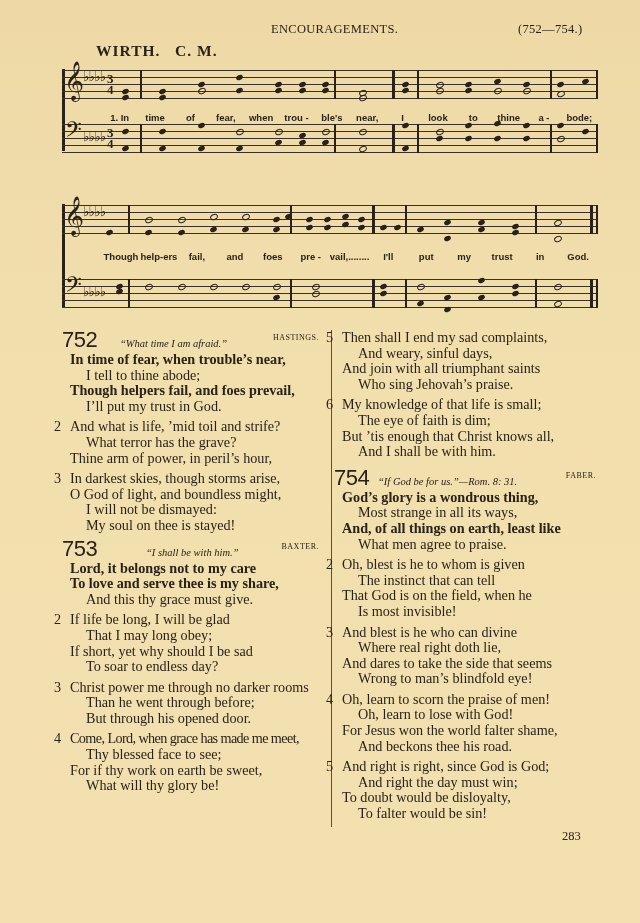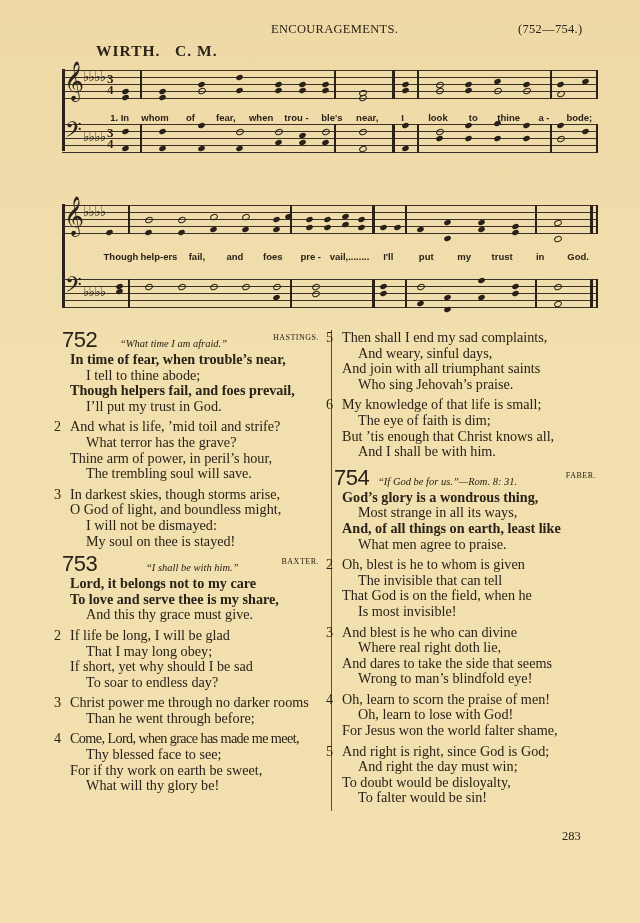--- a/index.html
+++ b/index.html
@@ -103,21 +103,21 @@
       <div class="note" style="left:432px;top:9px"></div>
         <div class="note open" style="left:432px;top:18px"></div>
       <div class="note" style="left:461px;top:12px"></div>
         <div class="note open" style="left:461px;top:18px"></div>
       <div class="note" style="left:495px;top:12px"></div>
         <div class="note open" style="left:495px;top:21px"></div>
       <div class="note" style="left:520px;top:9px"></div>
     </div>
     <div class="lyric-line" style="top:46px;">
       <span>1. In</span>
-        <span>whom</span>
+        <span>time</span>
         <span>of</span>
         <span>fear,</span>
         <span>when</span>
         <span>trou -</span>
         <span>ble's</span>
         <span>near,</span>
         <span>I</span>
         <span>look</span>
         <span>to</span>
         <span>thine</span>
@@ -285,21 +285,20 @@
       <div class="stanza">
         <div class="vline first smallcaps-first">In time of fear, when trouble’s near,</div>
         <div class="vline indent">I tell to thine abode;</div>
         <div class="vline first">Though helpers fail, and foes prevail,</div>
         <div class="vline indent">I’ll put my trust in God.</div>
       </div>
       <div class="stanza num">
         <div class="vline"><span class="vnum">2</span><span>And what is life, ’mid toil and strife?</span></div>
         <div class="vline indent">What terror has the grave?</div>
         <div class="vline">Thine arm of power, in peril’s hour,</div>
-        <div class="vline indent">The trembling soul will save.</div>
       </div>
       <div class="stanza num">
         <div class="vline"><span class="vnum">3</span><span>In darkest skies, though storms arise,</span></div>
         <div class="vline">O God of light, and boundless might,</div>
         <div class="vline indent">I will not be dismayed:</div>
         <div class="vline indent">My soul on thee is stayed!</div>
       </div>
     </div>
 
     <div class="hymn">
@@ -315,20 +314,21 @@
       </div>
       <div class="stanza num">
         <div class="vline"><span class="vnum">2</span><span>If life be long, I will be glad</span></div>
         <div class="vline indent">That I may long obey;</div>
         <div class="vline">If short, yet why should I be sad</div>
         <div class="vline indent">To soar to endless day?</div>
       </div>
       <div class="stanza num">
         <div class="vline"><span class="vnum">3</span><span>Christ power me through no darker rooms</span></div>
         <div class="vline indent">Than he went through before;</div>
+        <div class="vline indent">But through his opened door.</div>
       </div>
       <div class="stanza num">
         <div class="vline" style="letter-spacing:-0.6px"><span class="vnum">4</span><span>Come, Lord, when grace has made me meet,</span></div>
         <div class="vline indent">Thy blessed face to see;</div>
         <div class="vline">For if thy work on earth be sweet,</div>
         <div class="vline indent">What will thy glory be!</div>
       </div>
     </div>
   </div>
 
@@ -353,34 +353,35 @@
         <span class="hymn-author">FABER.</span>
       </div>
       <div class="stanza">
         <div class="vline first">God’s glory is a wondrous thing,</div>
         <div class="vline indent">Most strange in all its ways,</div>
         <div class="vline first">And, of all things on earth, least like</div>
         <div class="vline indent">What men agree to praise.</div>
       </div>
       <div class="stanza num">
         <div class="vline"><span class="vnum">2</span><span>Oh, blest is he to whom is given</span></div>
-        <div class="vline indent">The invisible that can tell</div>
+        <div class="vline indent">The instinct that can tell</div>
         <div class="vline">That God is on the field, when he</div>
         <div class="vline indent">Is most invisible!</div>
       </div>
       <div class="stanza num">
         <div class="vline"><span class="vnum">3</span><span>And blest is he who can divine</span></div>
         <div class="vline indent">Where real right doth lie,</div>
         <div class="vline">And dares to take the side that seems</div>
         <div class="vline indent">Wrong to man’s blindfold eye!</div>
       </div>
       <div class="stanza num">
         <div class="vline"><span class="vnum">4</span><span>Oh, learn to scorn the praise of men!</span></div>
         <div class="vline indent">Oh, learn to lose with God!</div>
         <div class="vline">For Jesus won the world falter shame,</div>
+        <div class="vline indent">And beckons thee his road.</div>
       </div>
       <div class="stanza num">
         <div class="vline"><span class="vnum">5</span><span>And right is right, since God is God;</span></div>
         <div class="vline indent">And right the day must win;</div>
         <div class="vline">To doubt would be disloyalty,</div>
         <div class="vline indent">To falter would be sin!</div>
       </div>
     </div>
   </div>
 

